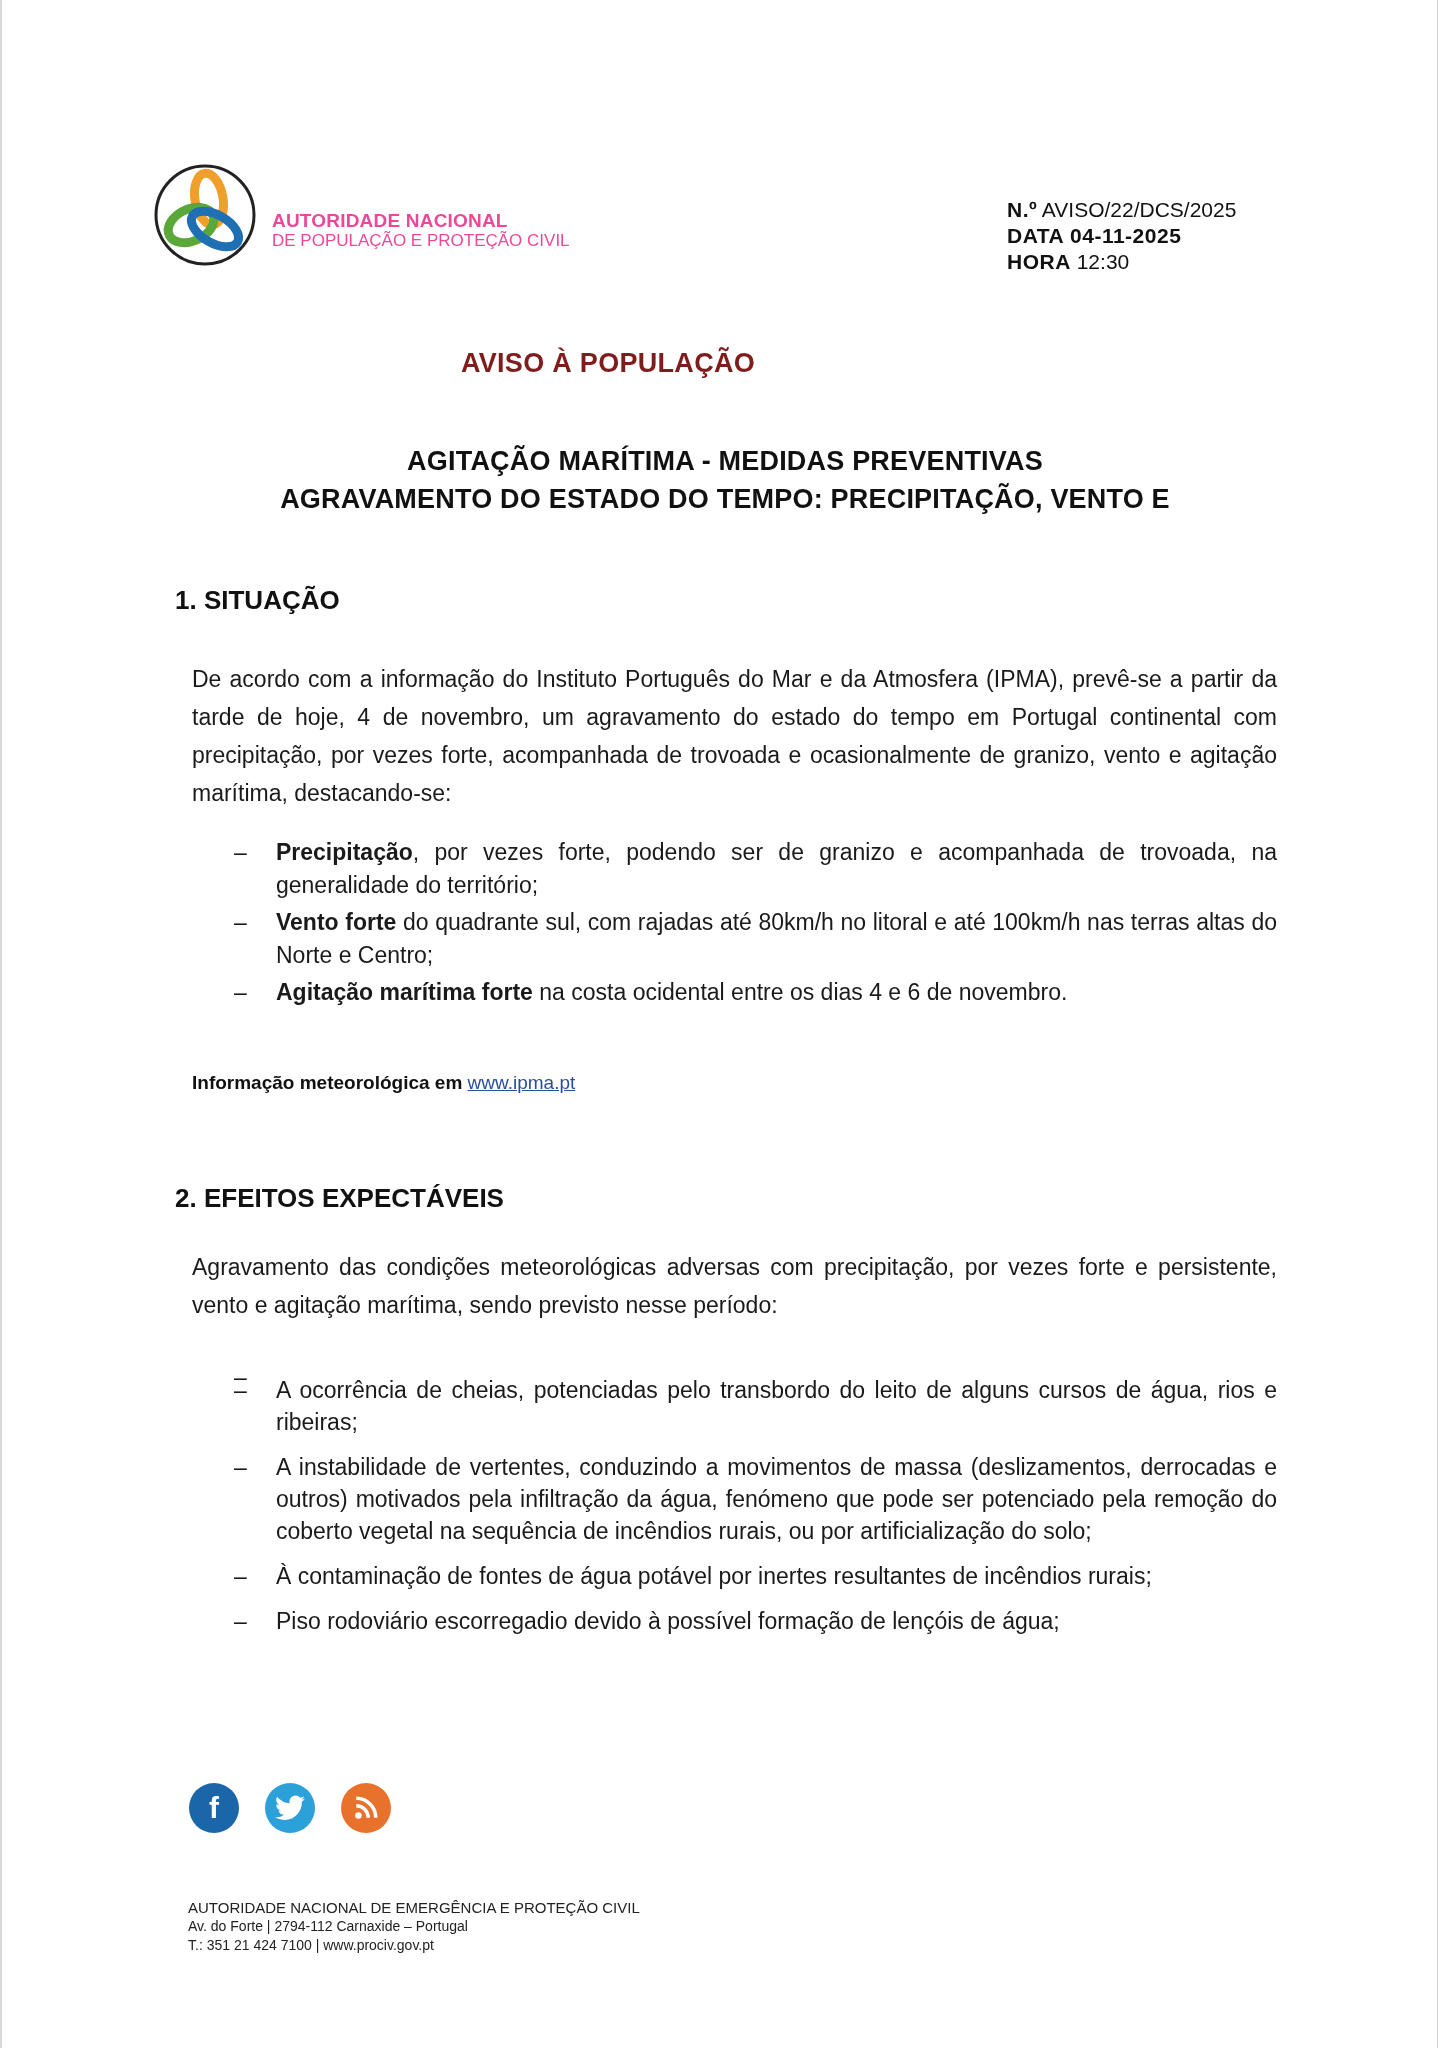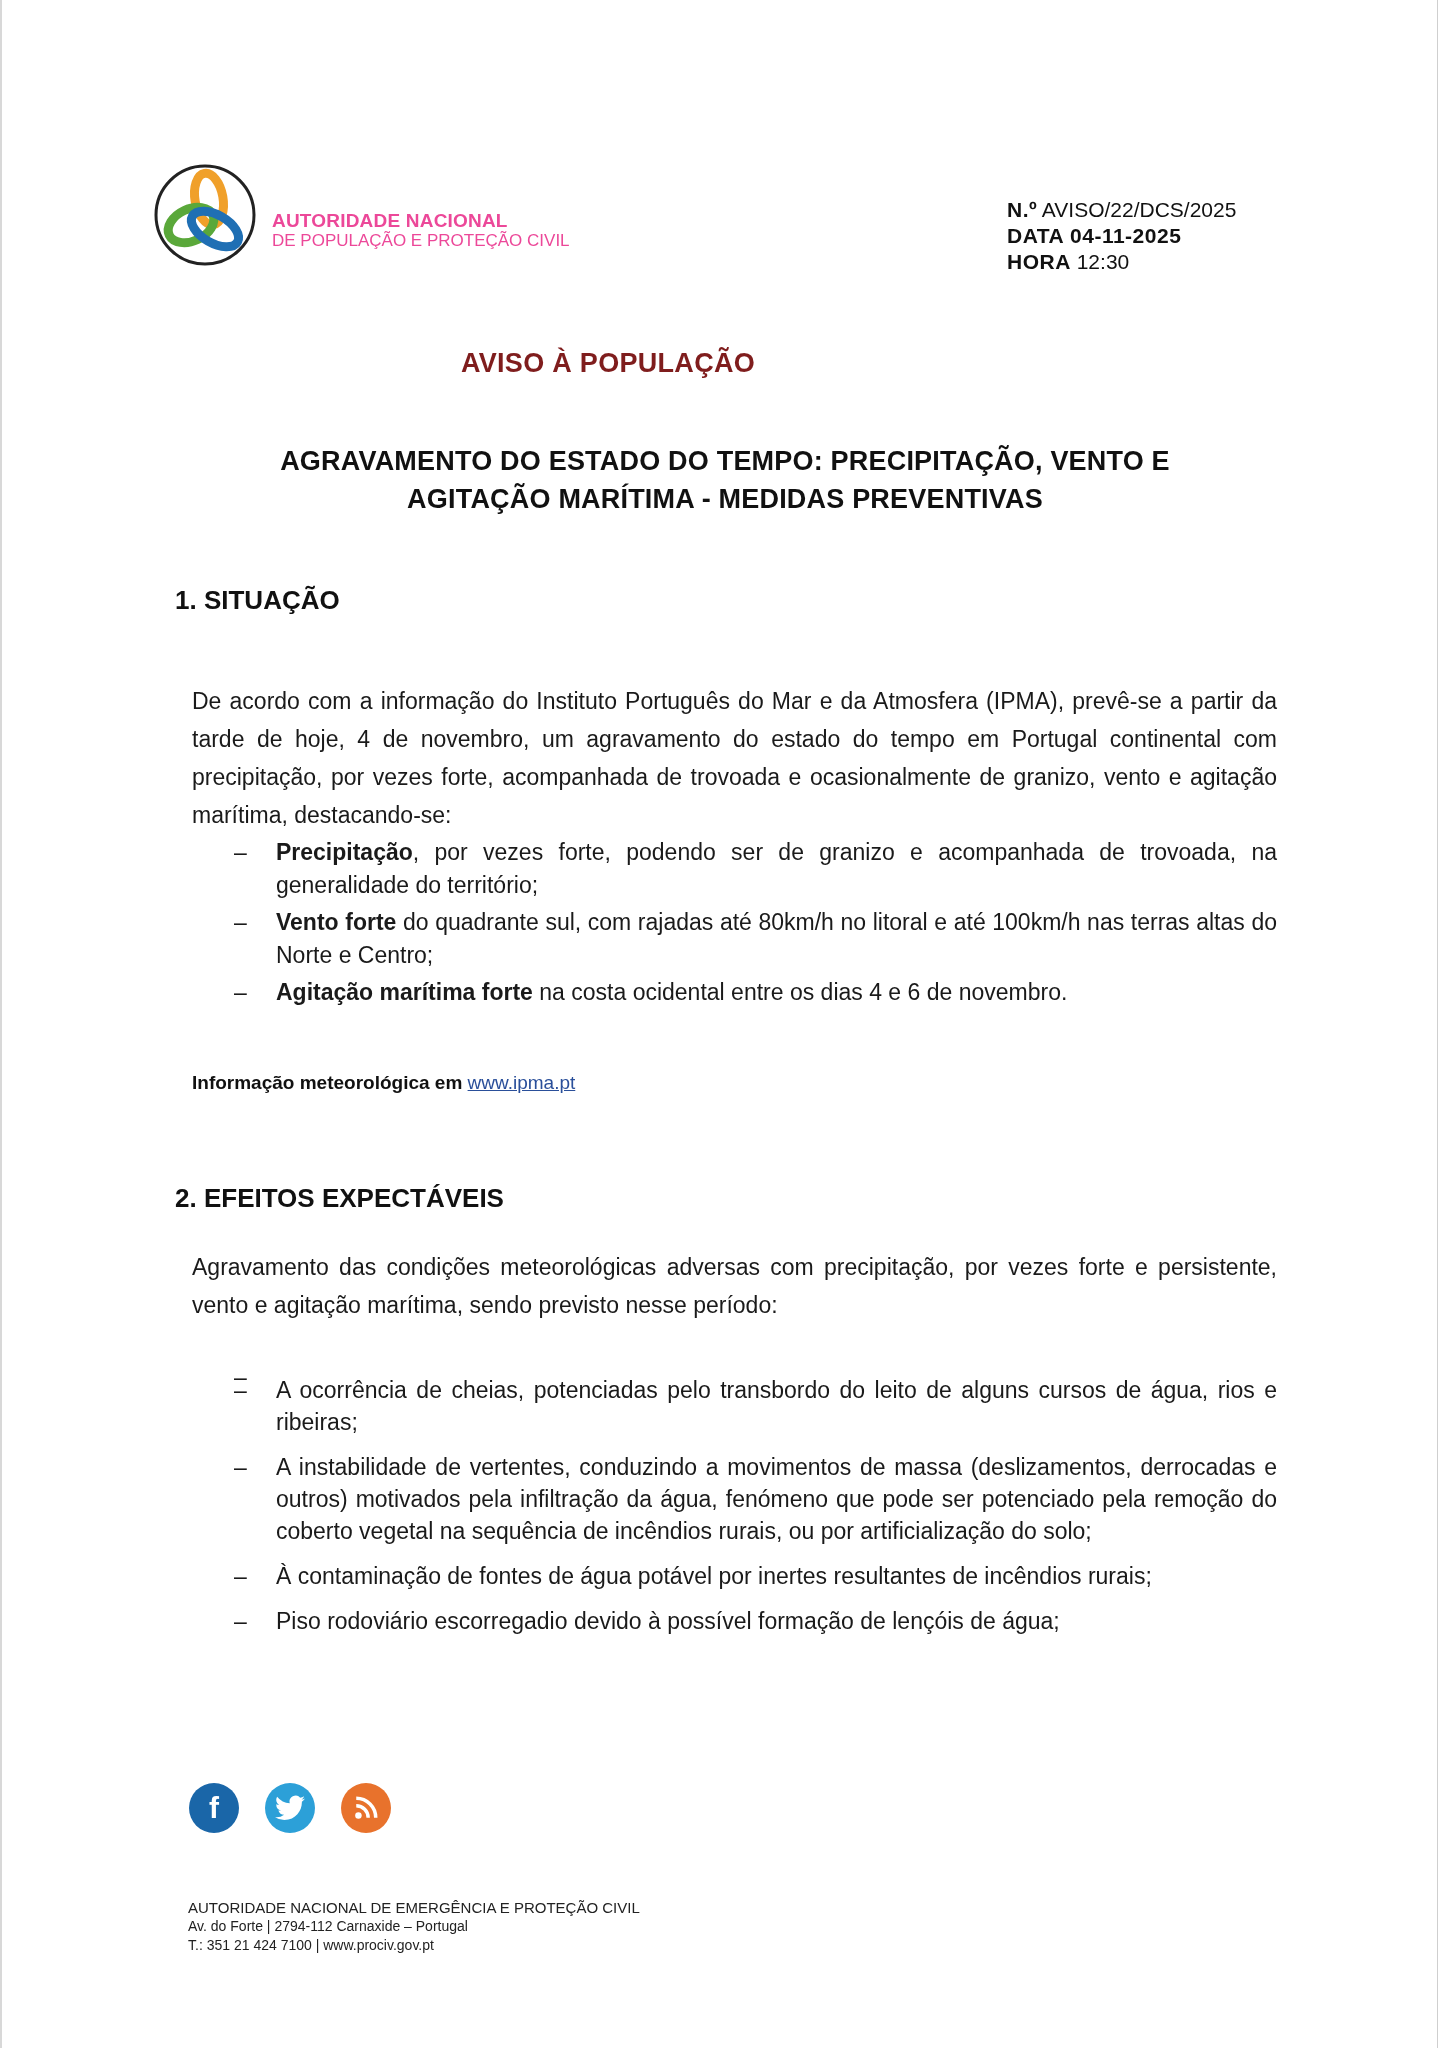--- a/index.html
+++ b/index.html
@@ -51,26 +51,26 @@
 </div>
 
 <div class="meta">
   <div><b>N.º</b> <span>AVISO/22/DCS/2025</span></div>
   <div><b>DATA</b> <b>04-11-2025</b></div>
   <div><b>HORA</b> <span>12:30</span></div>
 </div>
 
 <div class="doc-title">AVISO À POPULAÇÃO</div>
 <div class="subtitle">
+  <div>AGITAÇÃO MARÍTIMA - MEDIDAS PREVENTIVAS</div>
   <div>AGRAVAMENTO DO ESTADO DO TEMPO: PRECIPITAÇÃO, VENTO E</div>
-  <div>AGITAÇÃO MARÍTIMA - MEDIDAS PREVENTIVAS</div>
 </div>
 
 <div class="h" style="top:585px;">1. SITUAÇÃO</div>
-<div class="p" style="top:682px;">De acordo com a informação do Instituto Português do Mar e da Atmosfera (IPMA), prevê-se a partir da tarde de hoje, 4 de novembro, um agravamento do estado do tempo em Portugal continental com precipitação, por vezes forte, acompanhada de trovoada e ocasionalmente de granizo, vento e agitação marítima, destacando-se:</div>
+<div class="p" style="top:660px;">De acordo com a informação do Instituto Português do Mar e da Atmosfera (IPMA), prevê-se a partir da tarde de hoje, 4 de novembro, um agravamento do estado do tempo em Portugal continental com precipitação, por vezes forte, acompanhada de trovoada e ocasionalmente de granizo, vento e agitação marítima, destacando-se:</div>
 <ul class="list list1" style="top:836px;">
   <li><span class="dash">–</span><b>Precipitação</b><span>, por vezes forte, podendo ser de granizo e acompanhada de trovoada, na generalidade do território;</span></li>
   <li><span class="dash">–</span><b>Vento forte</b><span> do quadrante sul, com rajadas até 80km/h no litoral e até 100km/h nas terras altas do Norte e Centro;</span></li>
   <li><span class="dash">–</span><b>Agitação marítima forte</b><span> na costa ocidental entre os dias 4 e 6 de novembro.</span></li>
 </ul>
 <div class="info">
   <span>Informação meteorológica em</span>
   <a>www.ipma.pt</a>
 </div>
 

